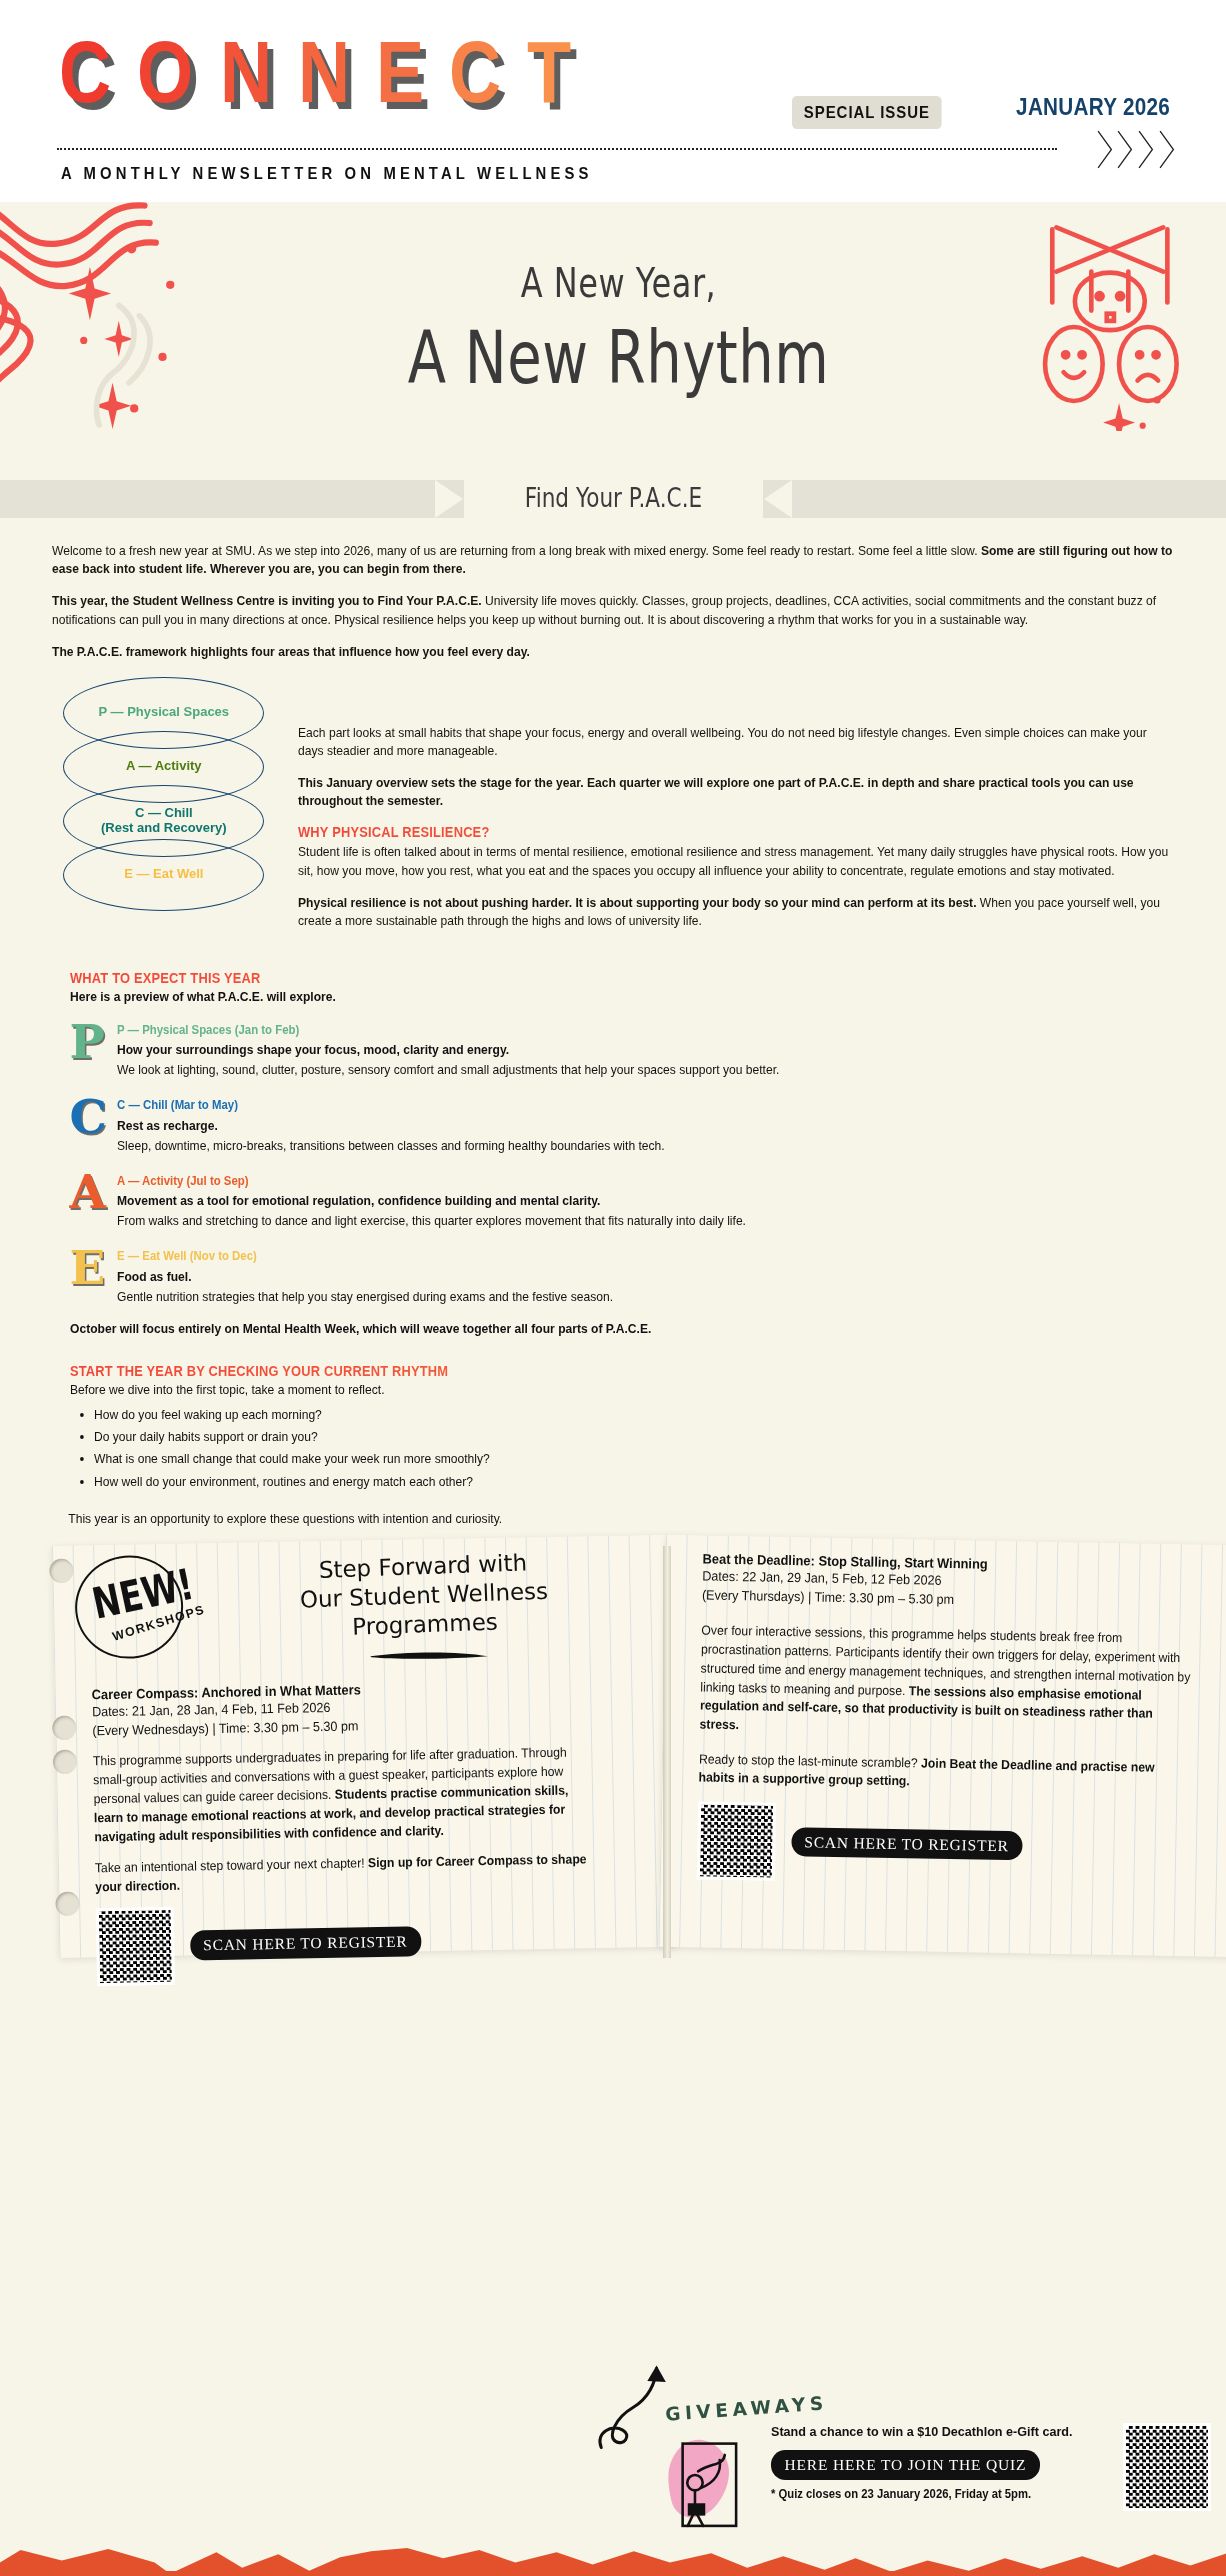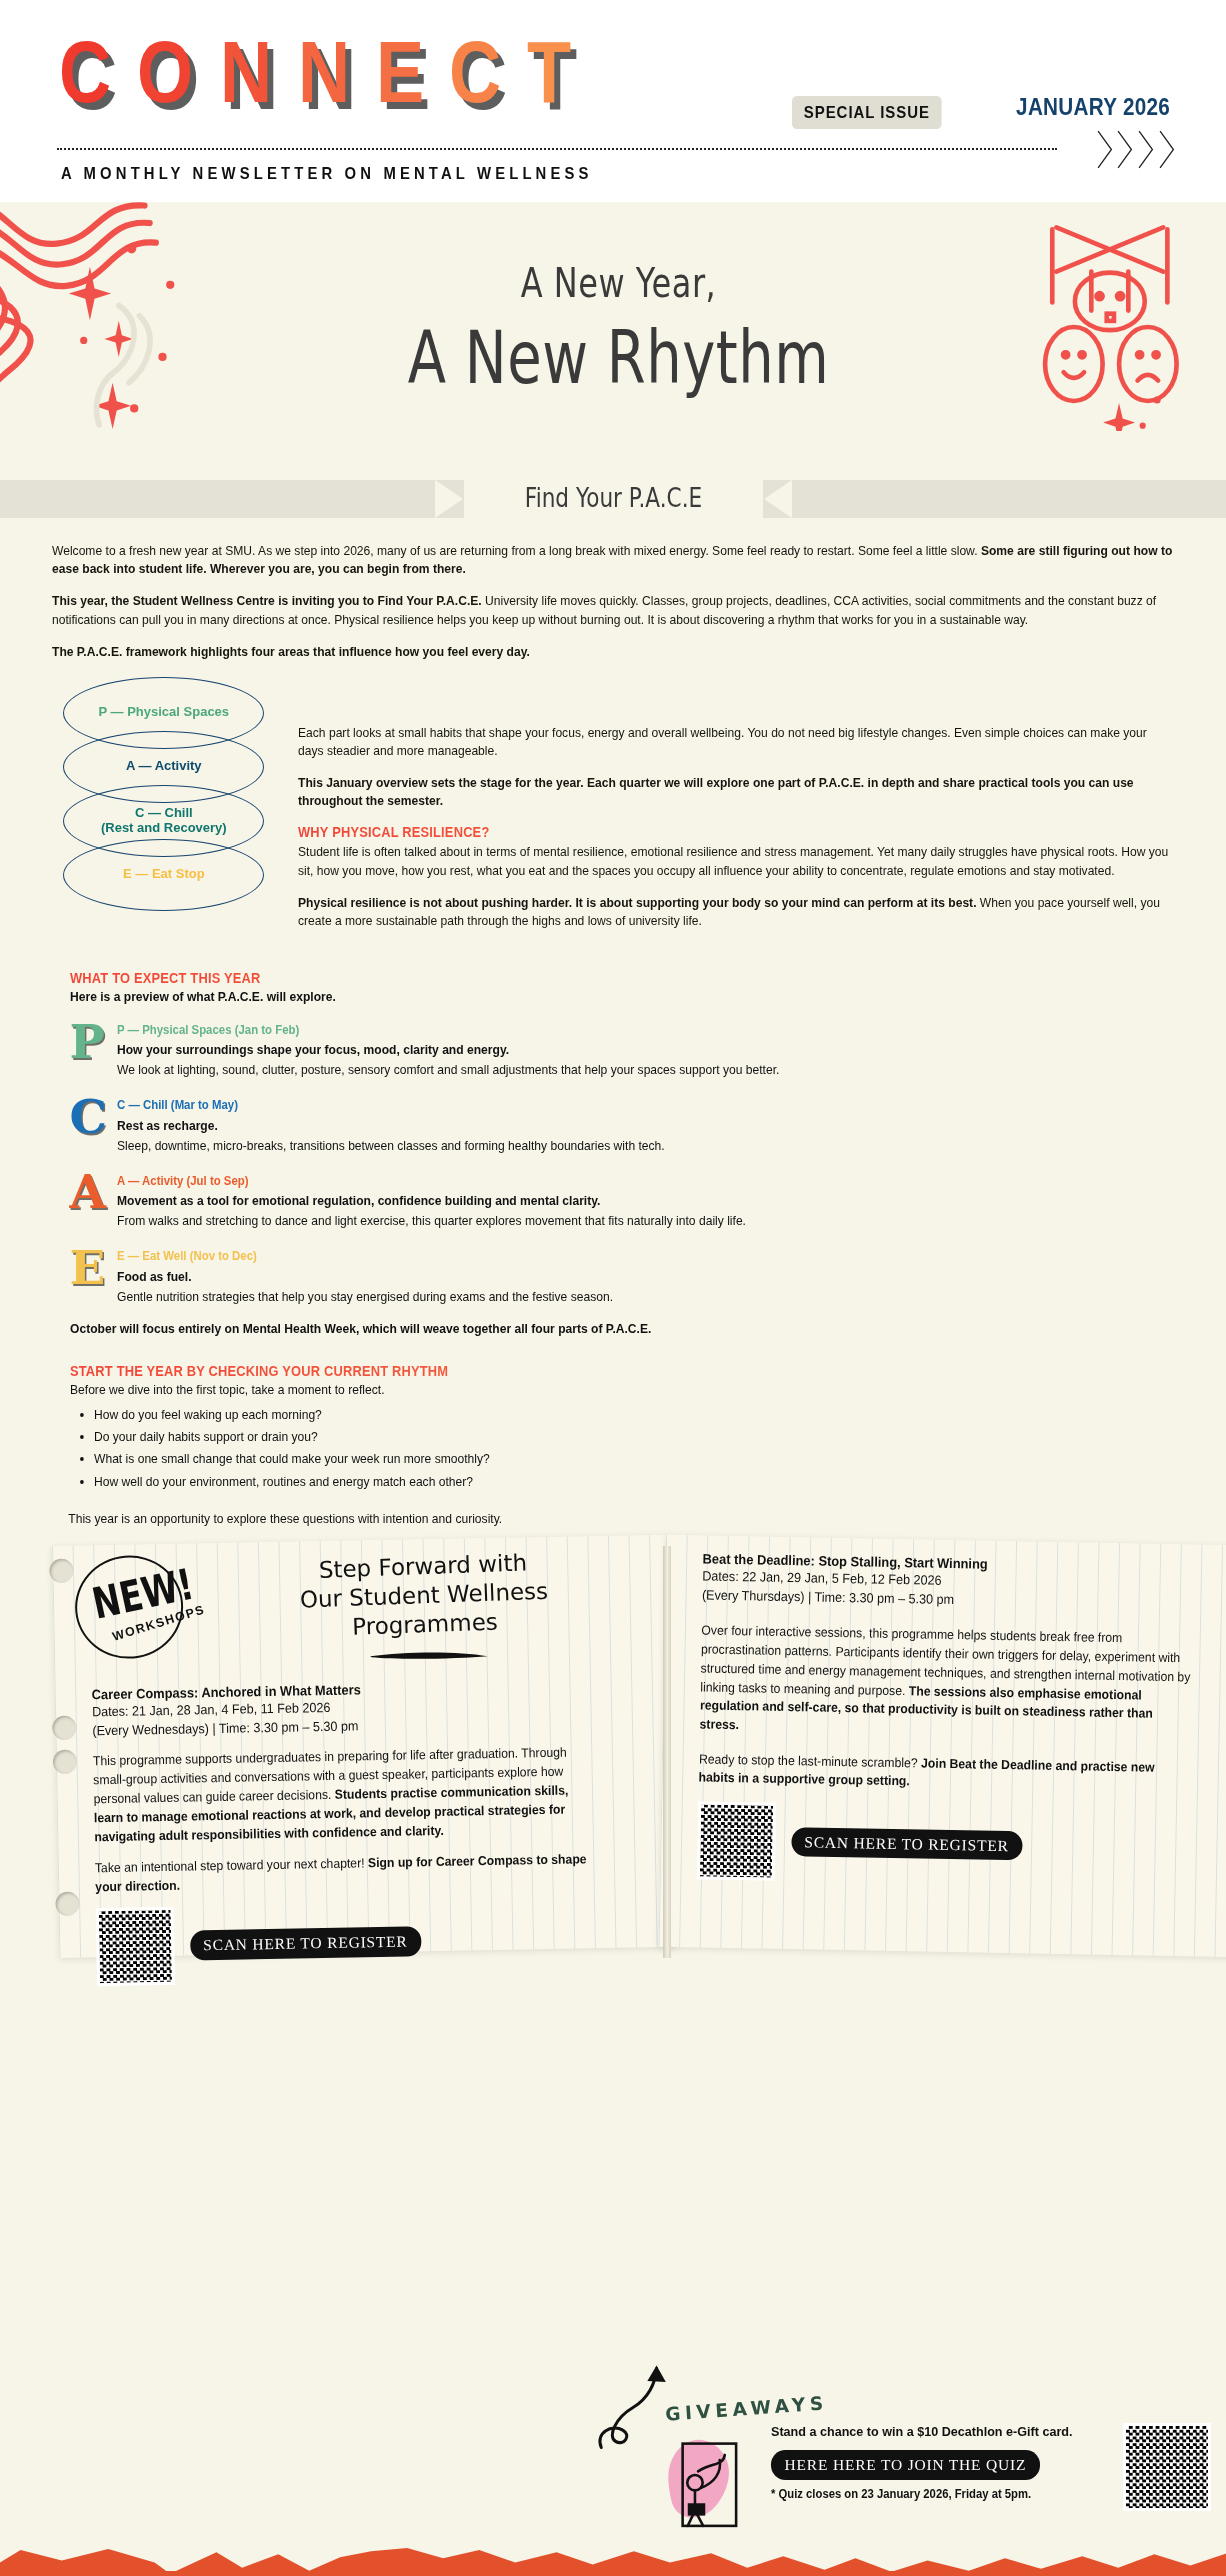--- a/index.html
+++ b/index.html
@@ -321,27 +321,27 @@
     <p class="para"><b>This year, the Student Wellness Centre is inviting you to Find Your P.A.C.E.</b><span> University life moves quickly. Classes, group projects, deadlines, CCA activities, social commitments and the constant buzz of notifications can pull you in many directions at once. Physical resilience helps you keep up without burning out. It is about discovering a rhythm that works for you in a sustainable way.</span></p>
 
     <p class="para"><b>The P.A.C.E. framework highlights four areas that influence how you feel every day.</b></p>
 
     <div class="pace-cols">
       <div class="pace-ellipses" id="ellStack">
           <div class="ell">
             <span style="color: rgb(74, 168, 122);">P — Physical Spaces</span>
           </div>
           <div class="ell">
-            <span style="color: #0c4a6e;">A — Activity</span>
+            <span style="color: #4d7c0f;">A — Activity</span>
           </div>
           <div class="ell">
             <span style="color: #0f766e; text-align: center;">C — Chill<br>(Rest and Recovery)</span>
           </div>
           <div class="ell">
-            <span style="color: rgb(247, 191, 66);">E — Eat Stop</span>
+            <span style="color: rgb(247, 191, 66);">E — Eat Well</span>
           </div>
         </div>
       <div class="pace-right">
         <p class="para">Each part looks at small habits that shape your focus, energy and overall wellbeing. You do not need big lifestyle changes. Even simple choices can make your days steadier and more manageable.</p>
         <p class="para"><b>This January overview sets the stage for the year. Each quarter we will explore one part of P.A.C.E. in depth and share practical tools you can use throughout the semester.</b></p>
         <div class="section-head">WHY PHYSICAL RESILIENCE?</div>
         <p class="para">Student life is often talked about in terms of mental resilience, emotional resilience and stress management. Yet many daily struggles have physical roots. How you sit, how you move, how you rest, what you eat and the spaces you occupy all influence your ability to concentrate, regulate emotions and stay motivated.</p>
         <p class="para"><b>Physical resilience is not about pushing harder. It is about supporting your body so your mind can perform at its best.</b><span> When you pace yourself well, you create a more sustainable path through the highs and lows of university life.</span></p>
       </div>
     </div>

